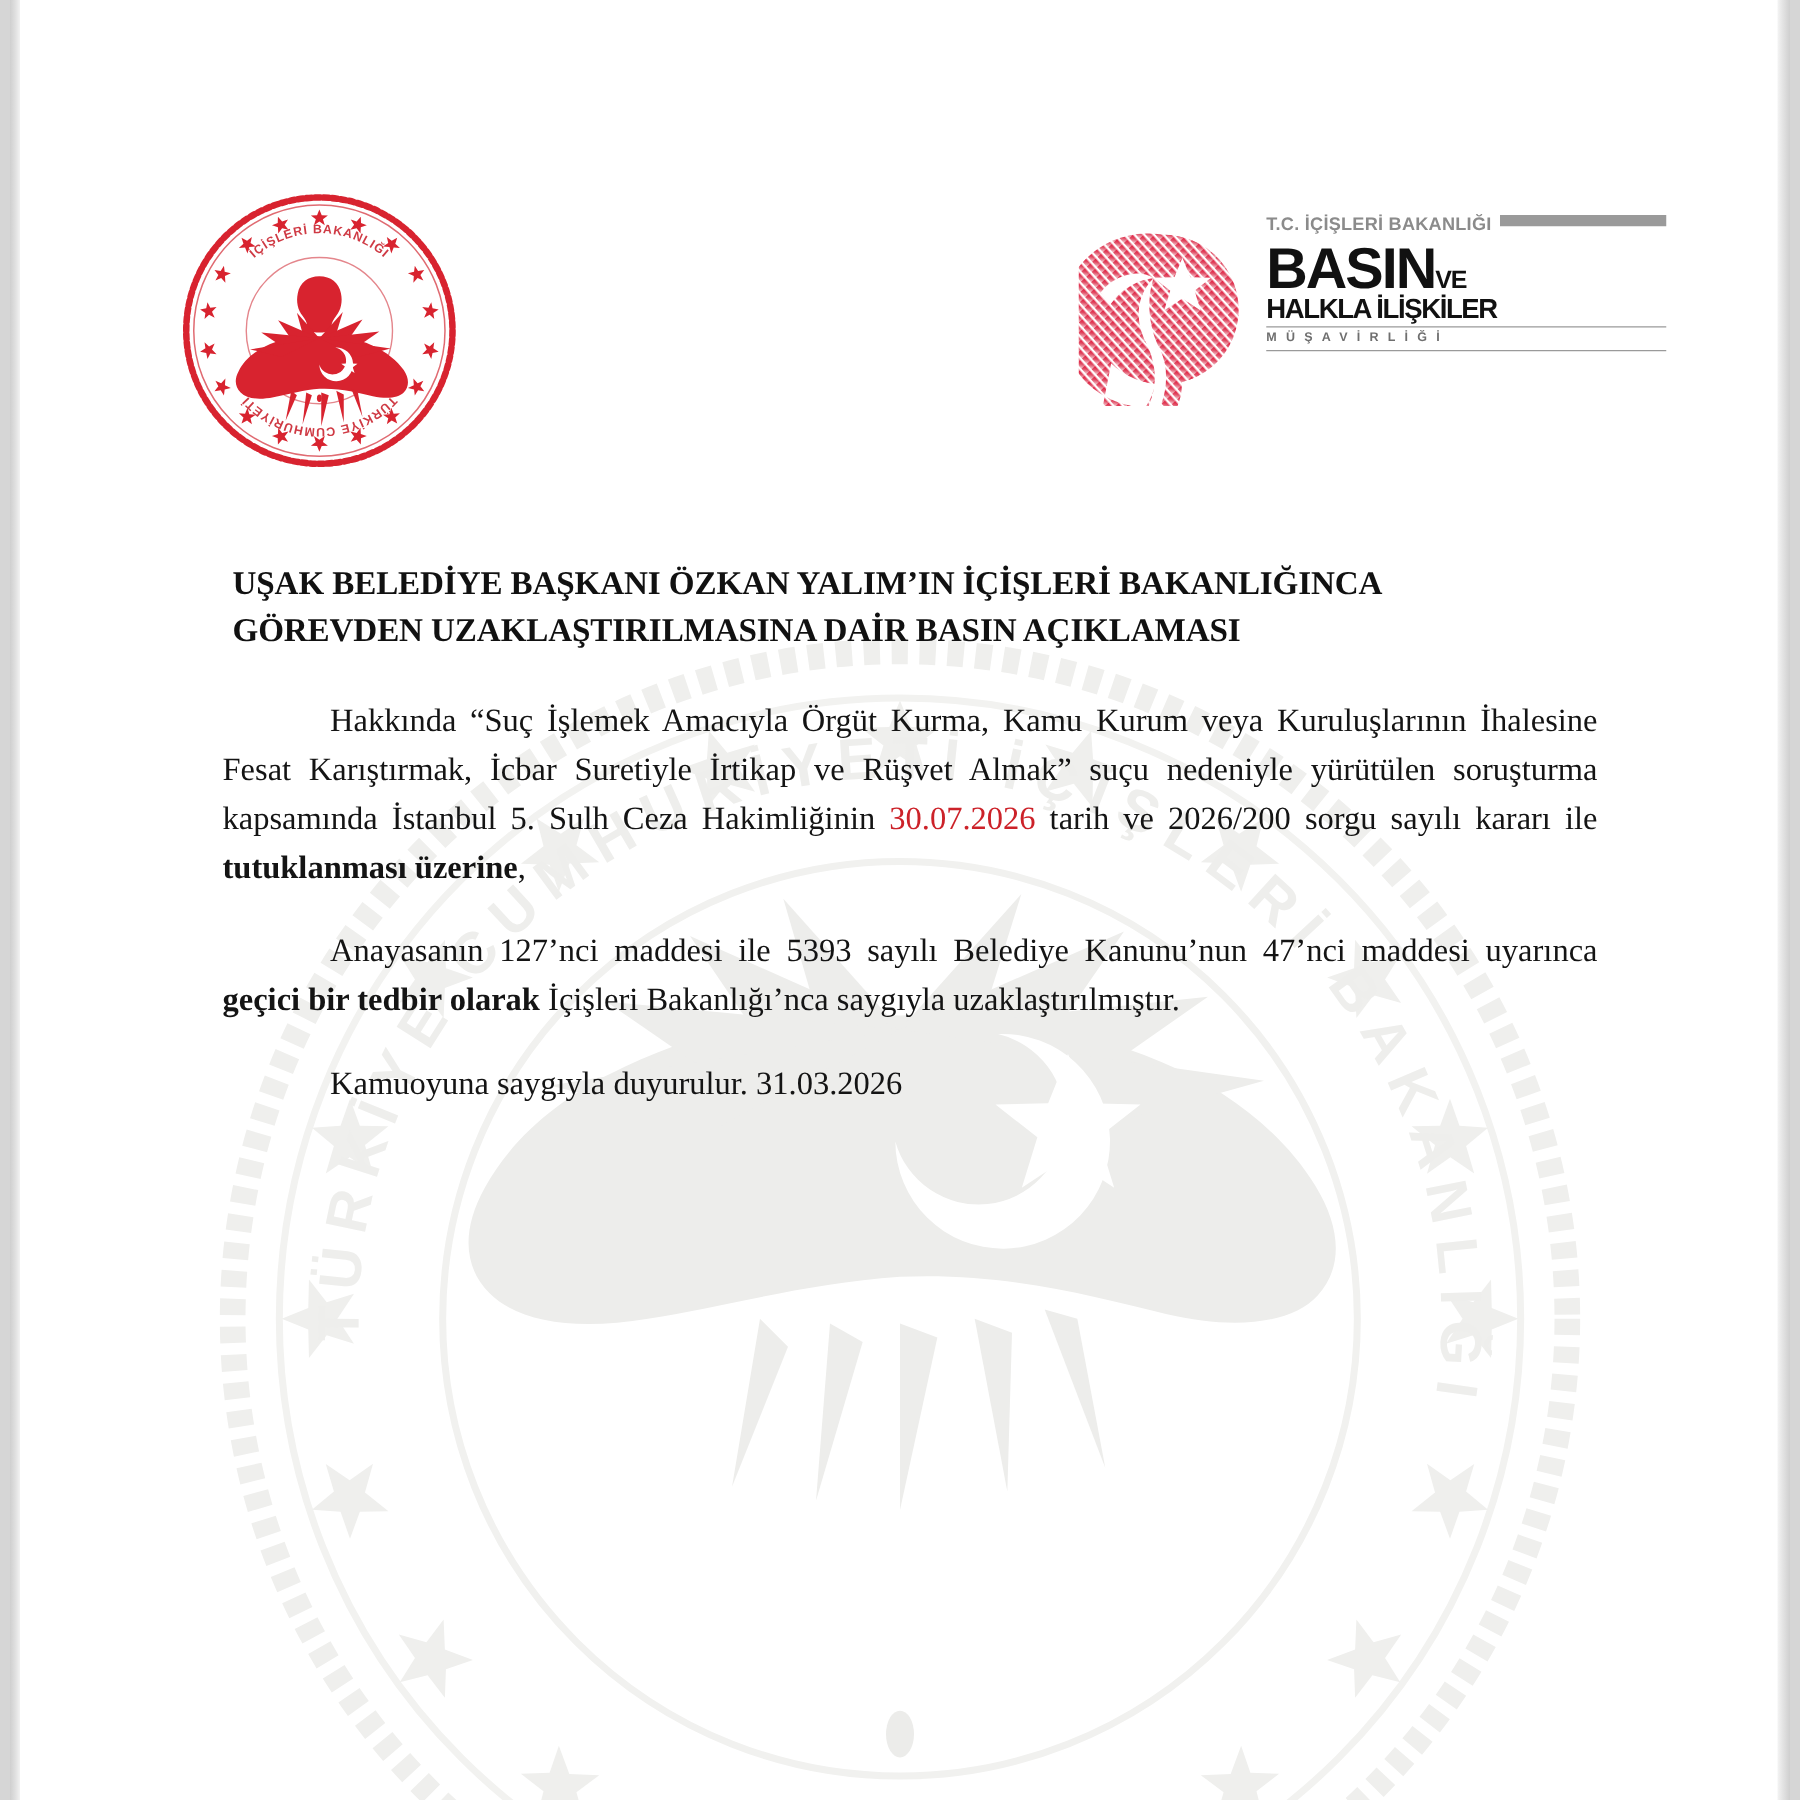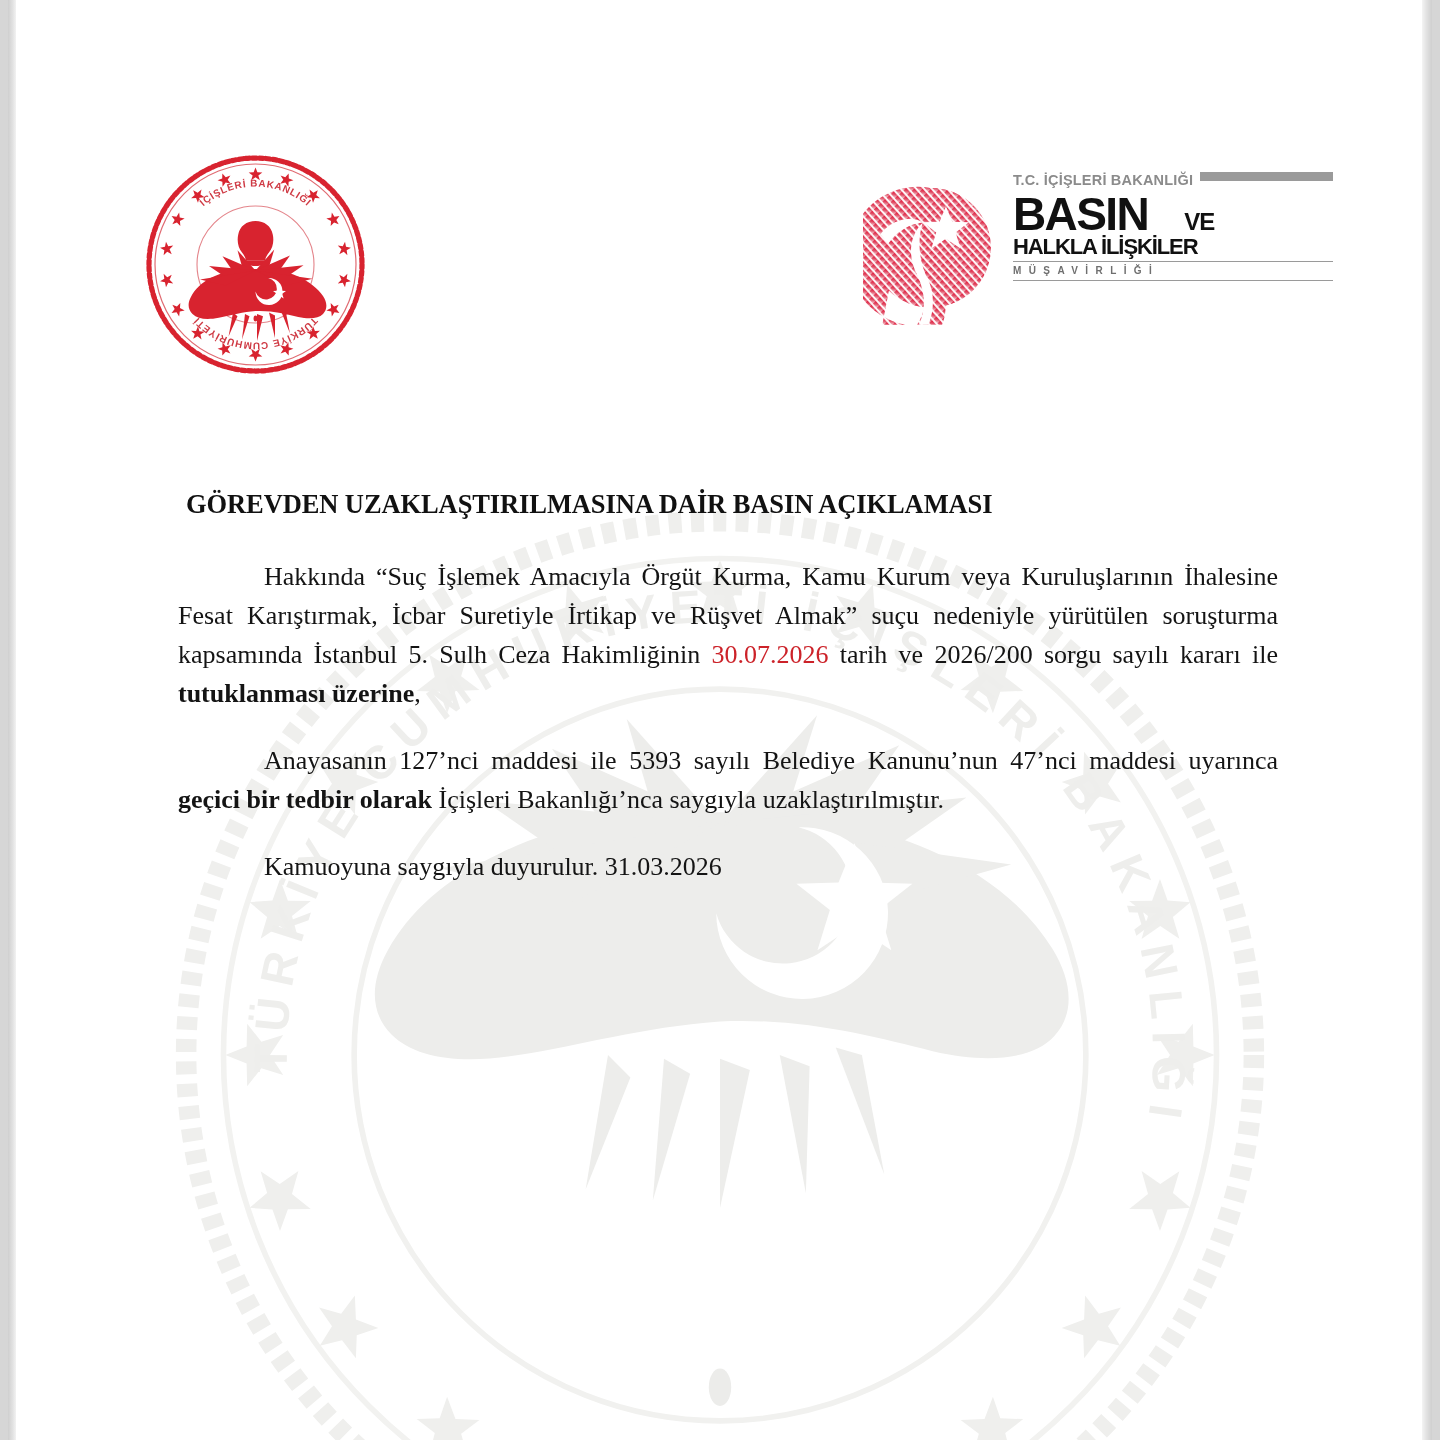--- a/index.html
+++ b/index.html
@@ -105,23 +105,22 @@
   .brand-line2 {
     font-size: 46px;
     font-weight: 800;
     color: #111111;
     letter-spacing: -1.6px;
     line-height: 0.97;
     margin-top: 2px;
     white-space: nowrap;
   }
   .brand-line2 .small {
-    font-size: 24px;
+    font-size: 20px;
     letter-spacing: -0.8px;
-    padding-left: 36px;
   }
   .brand-line3 {
     font-size: 22px;
     font-weight: 800;
     color: #111111;
     letter-spacing: -1.1px;
     line-height: 1.0;
     margin-top: -1px;
     white-space: nowrap;
   }
@@ -493,21 +492,21 @@
         <div class="brand-rule"></div>
         <div class="brand-line4">MÜŞAVİRLİĞİ</div>
         <div class="brand-rule2"></div>
       </div>
     </div>
   </div>
 
   <div class="doc">
 
     <h1 class="doc-title">
-      <br>
+      <span>UŞAK BELEDİYE BAŞKANI ÖZKAN YALIM’IN İÇİŞLERİ BAKANLIĞINCA</span><br>
       <span>GÖREVDEN UZAKLAŞTIRILMASINA DAİR BASIN AÇIKLAMASI</span>
     </h1>
 
 
     <p class="para indent">
       <span>Hakkında “Suç İşlemek Amacıyla Örgüt Kurma, Kamu Kurum veya Kuruluşlarının İhalesine Fesat Karıştırmak, İcbar Suretiyle İrtikap ve Rüşvet Almak” suçu nedeniyle yürütülen soruşturma kapsamında İstanbul 5. Sulh Ceza Hakimliğinin </span><span class="red">30.07.2026</span><span> tarih ve 2026/200 sorgu sayılı kararı ile </span><b>tutuklanması üzerine</b><span>,</span>
     </p>
 
     <p class="para indent">
       <span>Anayasanın 127’nci maddesi ile 5393 sayılı Belediye Kanunu’nun 47’nci maddesi uyarınca </span><b>geçici bir tedbir olarak</b><span> İçişleri Bakanlığı’nca saygıyla uzaklaştırılmıştır.</span>

